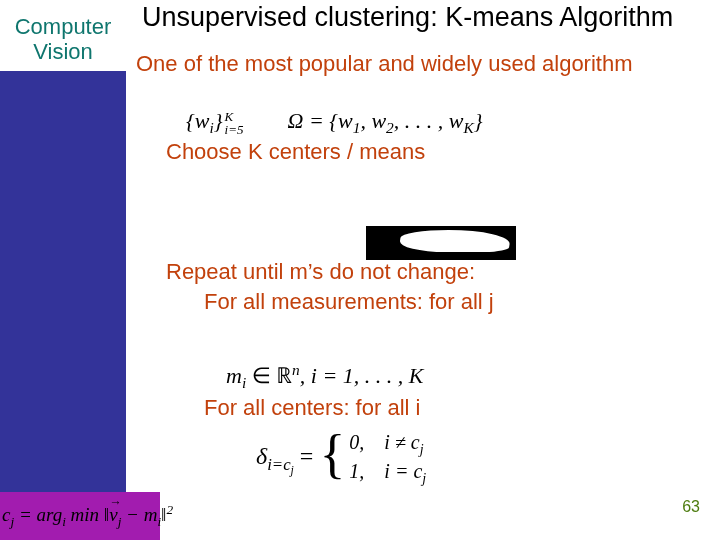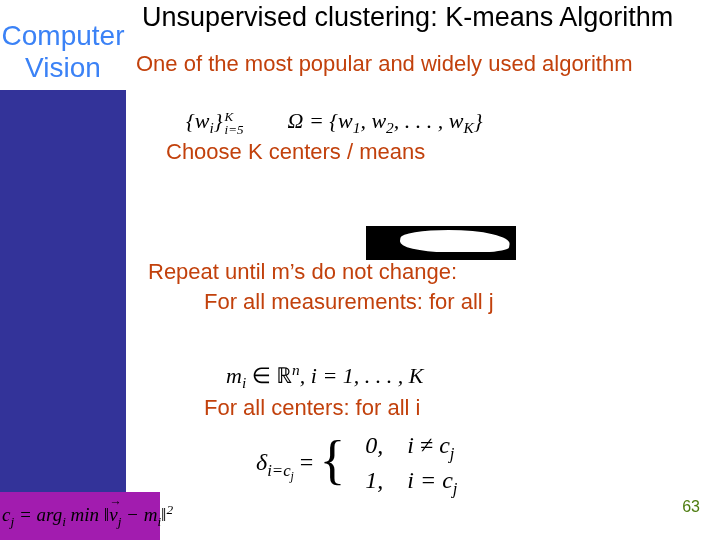--- a/index.html
+++ b/index.html
@@ -14,25 +14,25 @@
   .sidebar {
     position: absolute;
     left: 0;
     top: 0;
     width: 126px;
     height: 540px;
     background: #333399;
   }
   .sidebar-title {
     text-align: center;
-    color: #3b82f6;
+    color: #0f766e;
     background: #fff;
-    font-size: 28px;
+    font-size: 22px;
     line-height: 1.15;
-    padding: 20px 0 6px 0;
+    padding: 14px 0 6px 0;
   }
   .main {
     position: absolute;
     left: 126px;
     top: 0;
     width: 594px;
     height: 540px;
     padding: 2px 10px 0 10px;
   }
   .slide-title {
@@ -41,21 +41,21 @@
     color: #000;
     margin-bottom: 18px;
     padding-left: 6px;
   }
   .body-text {
     font-size: 22px;
     color: #c2410c;
   }
   .line-intro { margin-left: 0; }
   .line-choose { margin-left: 30px; margin-top: 62px; }
-  .line-repeat { margin-left: 12px; margin-top: 94px; }
+  .line-repeat { margin-left: 30px; margin-top: 94px; }
   .line-for-meas { margin-left: 68px; margin-top: 4px; }
   .line-for-cent { margin-left: 68px; margin-top: 80px; }
   .math {
     font-family: "Times New Roman", Times, serif;
     font-style: italic;
   }
   .math-row1 {
     position: absolute;
     top: 108px;
     left: 60px;
@@ -100,23 +100,23 @@
     font-size: 54px;
     line-height: 0.5;
     vertical-align: middle;
     position: relative;
     top: -4px;
     font-style: normal;
   }
   .cases {
     display: inline-block;
     vertical-align: middle;
-    font-size: 24px;
+    font-size: 20px;
     line-height: 1.25;
-    margin-left: 20px;
+    margin-left: 4px;
   }
   .page-num {
     position: absolute;
     right: 20px;
     bottom: 24px;
     font-size: 16px;
     color: #4d7c0f;
   }
   .corner-formula {
     position: absolute;

